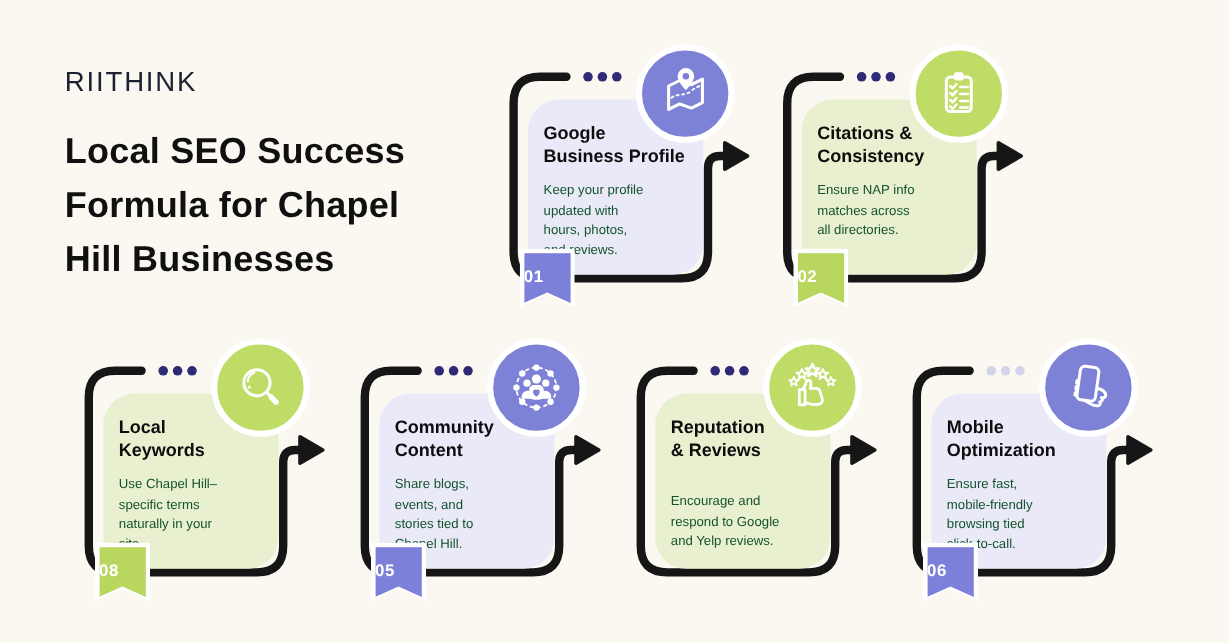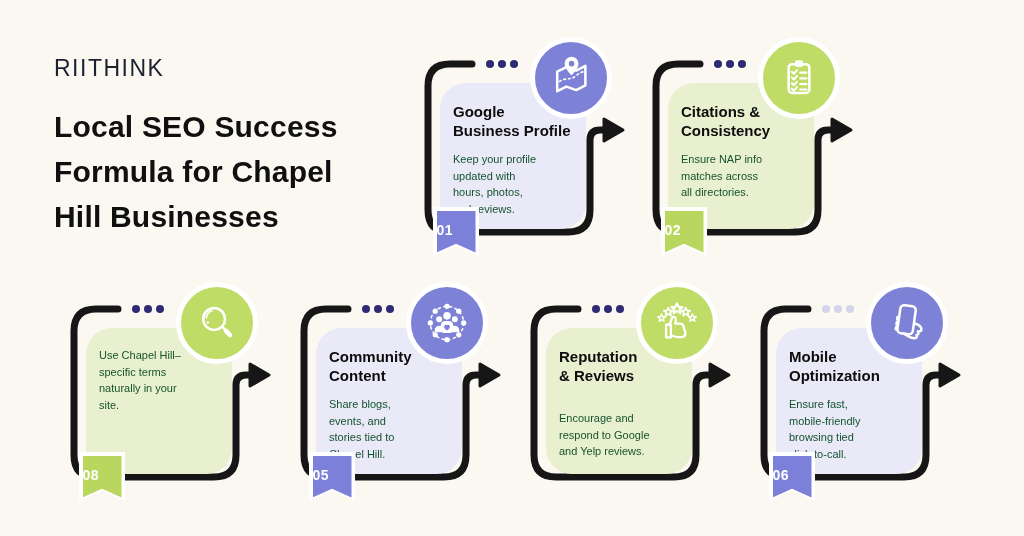--- a/index.html
+++ b/index.html
@@ -123,20 +123,22 @@
   <svg class="frame" width="210" height="185" viewBox="0 0 210 185">
     <path d="M52 6 H30 Q8 6 8 28 V152 Q8 174 30 174 H148 Q170 174 170 152 V82 Q170 72 180 72 H186" fill="none" stroke="#161616" stroke-width="7" stroke-linecap="round"></path>
     <path d="M184 61 L203 72 L184 83 Z" fill="#161616" stroke="#161616" stroke-width="3" stroke-linejoin="round"></path>
   </svg>
   <span class="dots">
       <i></i>
       <i></i>
       <i></i>
     </span>
   <div class="panel">
+    <div class="card-title">Local
+Keywords</div>
     <div class="card-body">Use Chapel Hill–
 specific terms
 naturally in your
 site.</div>
   </div>
   <div class="icon-circle">
     <svg viewBox="0 0 40 40">
       <circle class="ic" cx="17.5" cy="16.5" r="9.5"></circle>
       <path class="ic" style="stroke-width:1.5" d="M10.8 15.5 a7.2 7.2 0 0 1 4.6 -6.2"></path>
       <circle cx="12" cy="19.5" r="1.1" fill="#fff"></circle>

